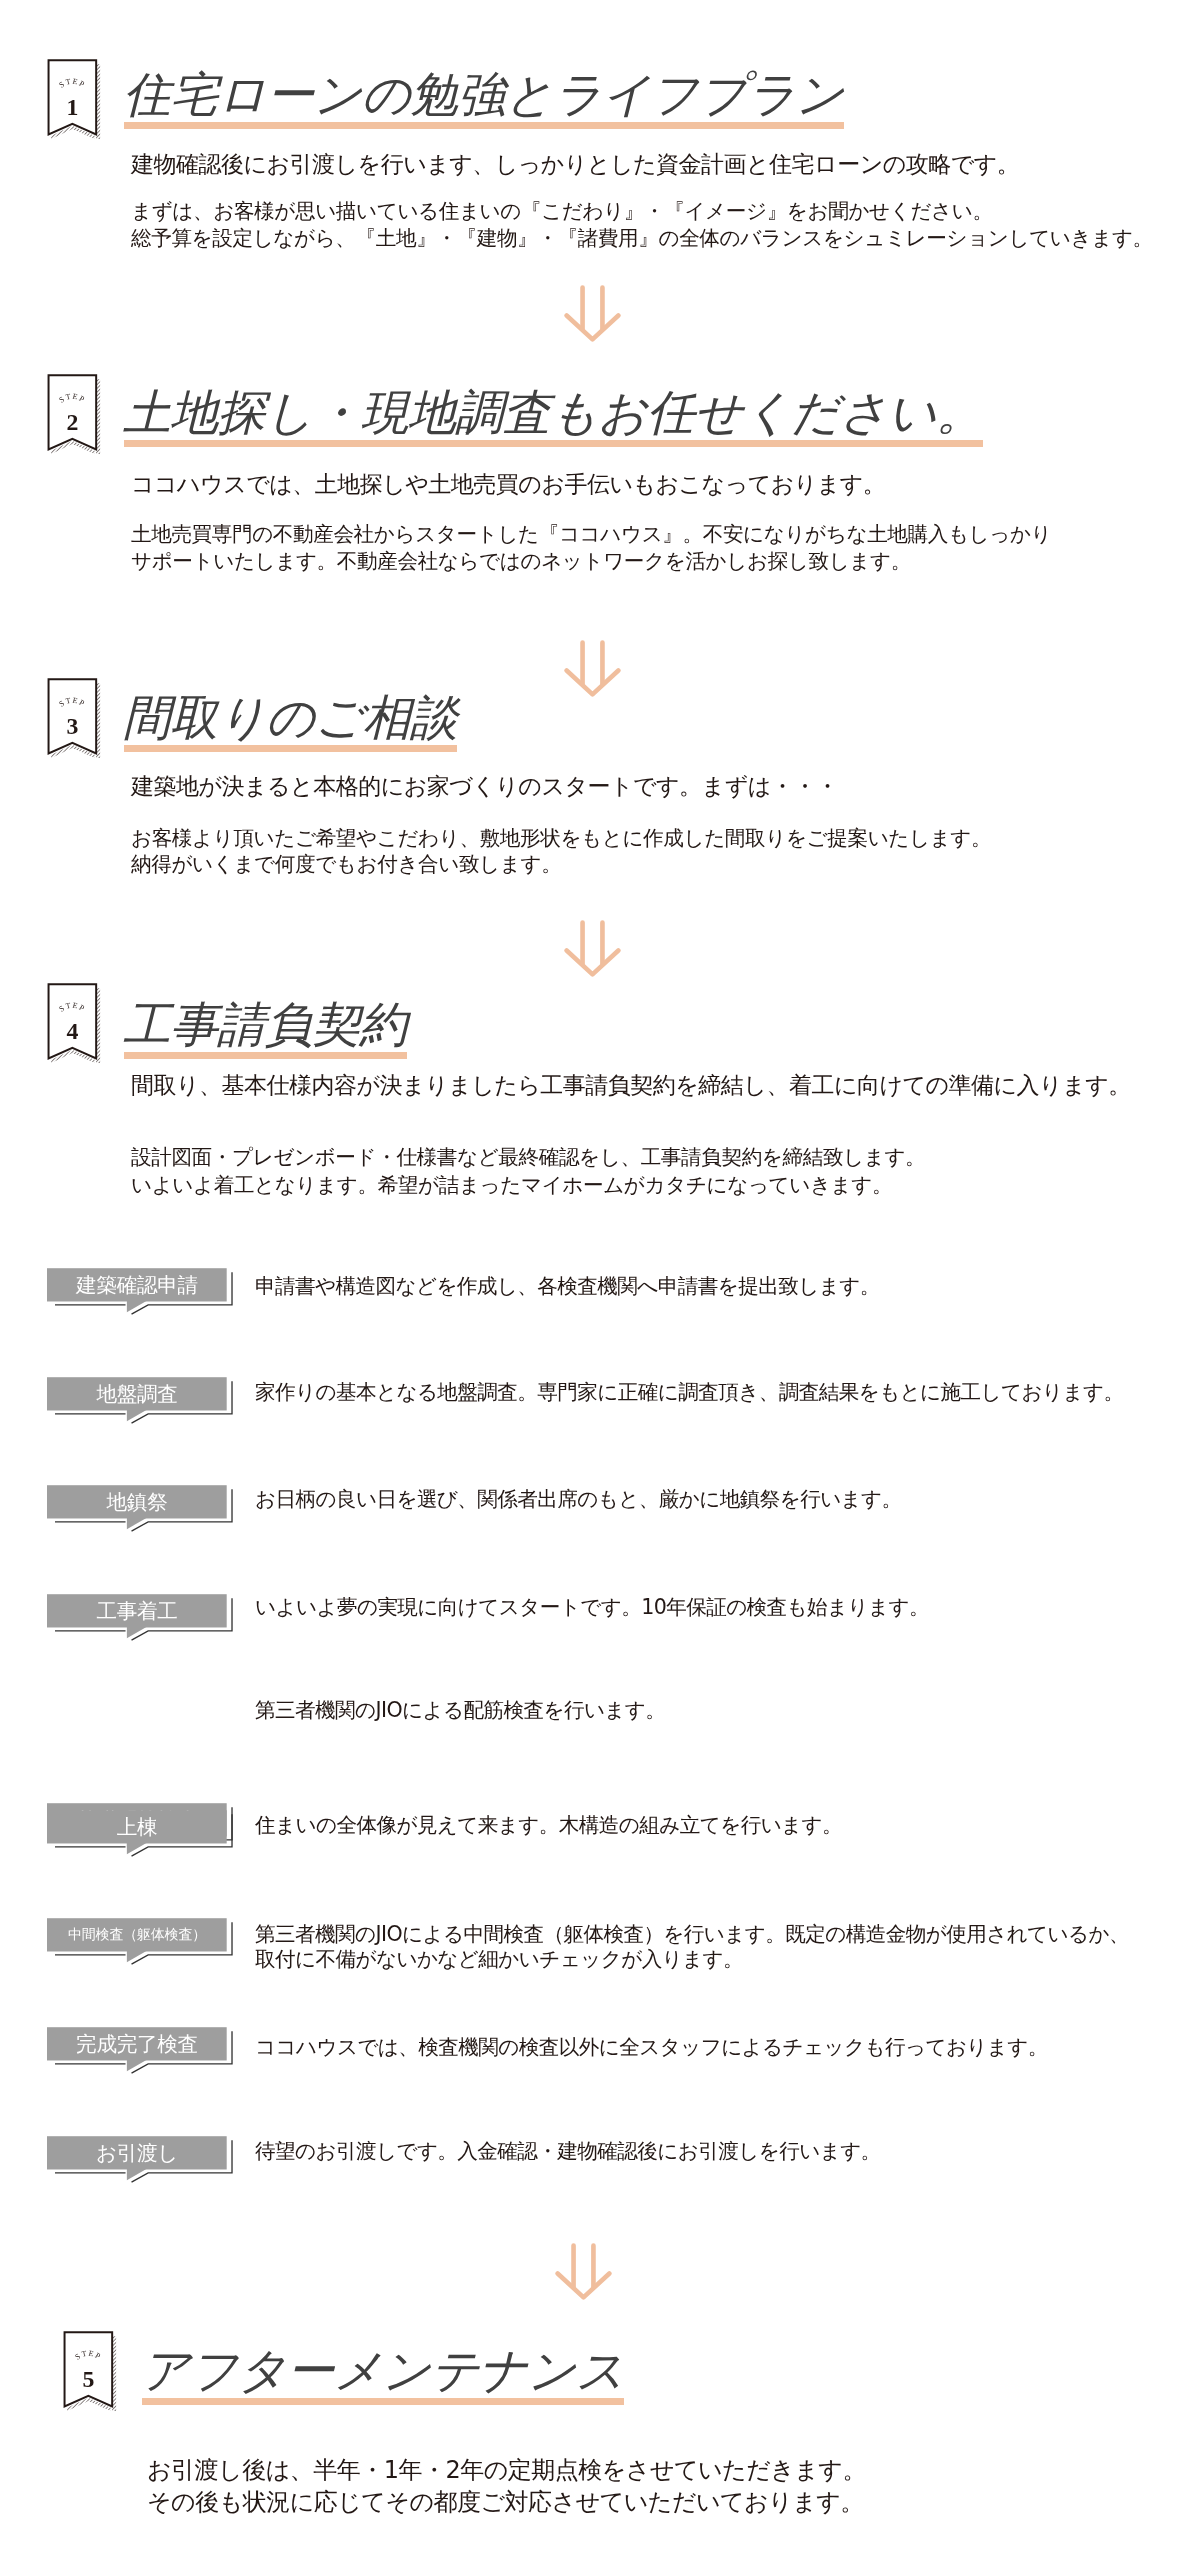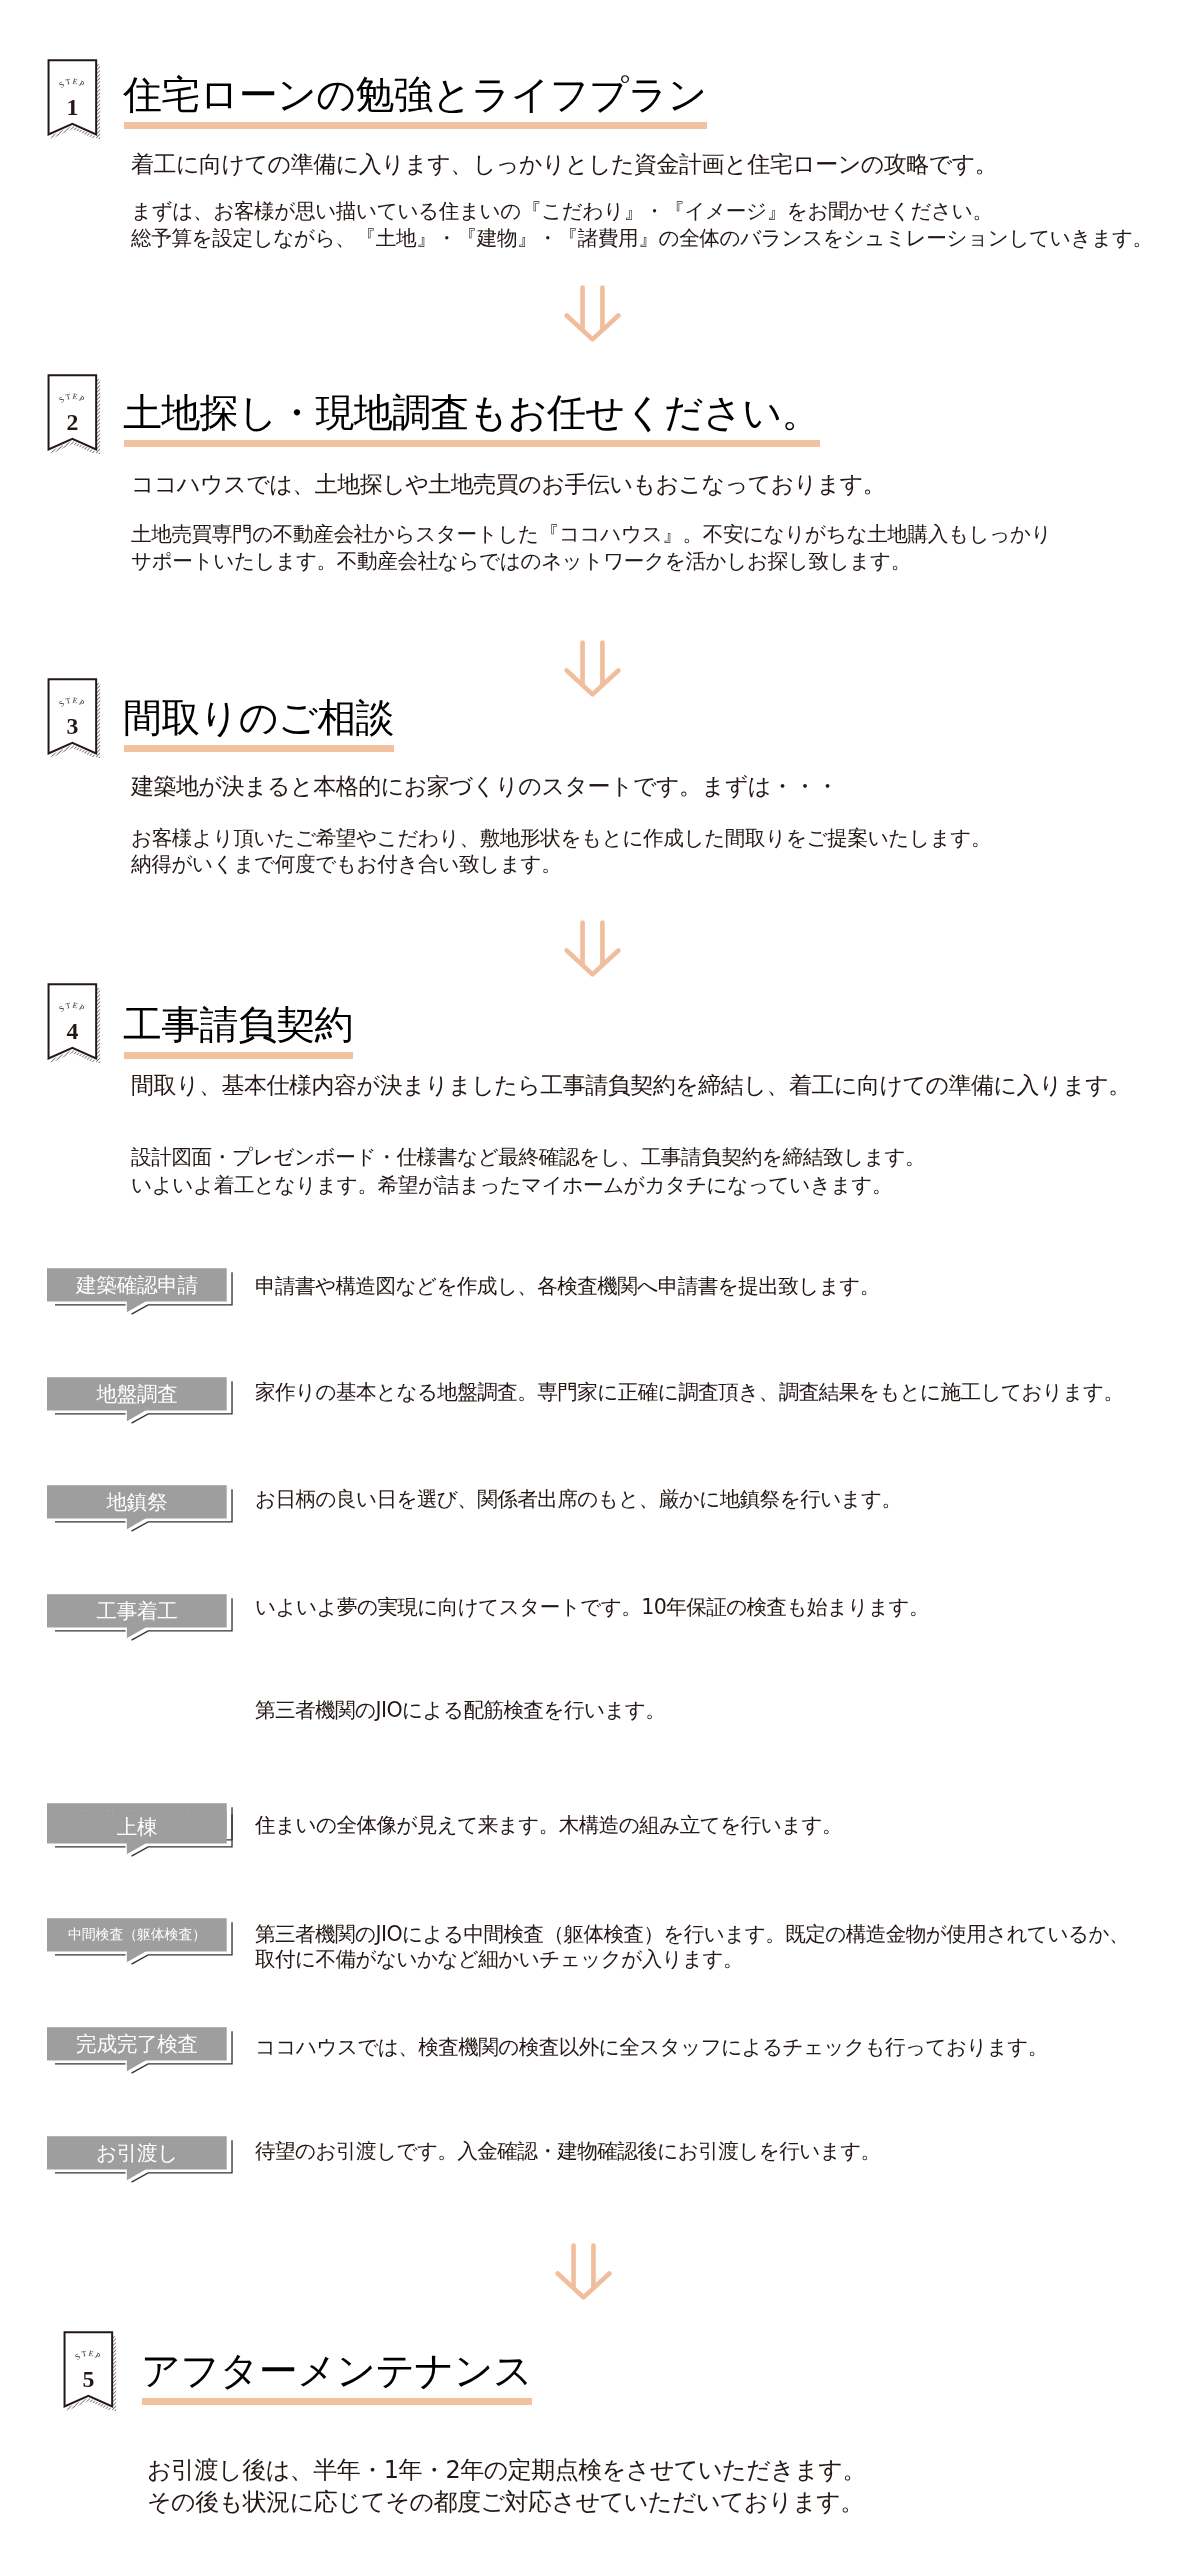--- a/index.html
+++ b/index.html
@@ -5,22 +5,22 @@
   html, body { margin: 0; padding: 0; background: #ffffff; }
   body {
     width: 1191px; height: 2576px; position: relative; overflow: hidden;
     font-family: "DejaVu Sans", "Liberation Sans", sans-serif;
     color: #231815;
   }
   .badge { position: absolute; width: 56px; height: 82px; }
   .badge svg { display: block; }
   .title {
     position: absolute; white-space: nowrap;
-    font-size: 39px; line-height: 47px; letter-spacing: -0.7px;
-    color: #000000; font-weight: normal;
+    font-size: 48px; line-height: 47px; letter-spacing: -0.7px;
+    color: #404040; font-weight: normal; font-style: italic;
   }
   .title .uline {
     position: absolute; left: 1.3px; right: 0; top: 51px; height: 6.7px;
     background: #F2C19F;
   }
   .lead {
     position: absolute; white-space: nowrap;
     font-size: 23px; line-height: 29px; letter-spacing: -0.5px;
   }
   .body-block {
@@ -69,21 +69,21 @@
       <text font-family="'Liberation Serif', serif" font-size="12" letter-spacing="2" fill="#231815">
         <textPath href="#steparc" startOffset="50%" text-anchor="middle">STEP</textPath>
       </text>
       <text x="38" y="84" text-anchor="middle" font-family="'Liberation Serif', serif" font-weight="bold" font-size="36" fill="#231815">1</text>
     </svg>
   </div>
   <div class="title" style="left:123px; top:71px;">
     <span>住宅ローンの勉強とライフプラン</span>
     <div class="uline"></div>
   </div>
-  <div class="lead" style="left:131px; top:150px;">着工に向けての準備に入ります、しっかりとした資金計画と住宅ローンの攻略です。</div>
+  <div class="lead" style="left:131px; top:150px;">建物確認後にお引渡しを行います、しっかりとした資金計画と住宅ローンの攻略です。</div>
   <div class="body-block" style="left:131px; top:198px;">
     <div>まずは、お客様が思い描いている住まいの『こだわり』・『イメージ』をお聞かせください。</div>
     <div>総予算を設定しながら、『土地』・『建物』・『諸費用』の全体のバランスをシュミレーションしていきます。</div>
   </div>
 </section>
 
 <div class="arrow" style="left:564px; top:285px;">
   <svg width="57" height="57" viewBox="0 0 86 86" fill="none" stroke="#F0BE9D" stroke-width="7" stroke-linecap="round" stroke-linejoin="round">
     <line x1="28" y1="4" x2="28" y2="66"></line>
       <line x1="58" y1="4" x2="58" y2="66"></line>

